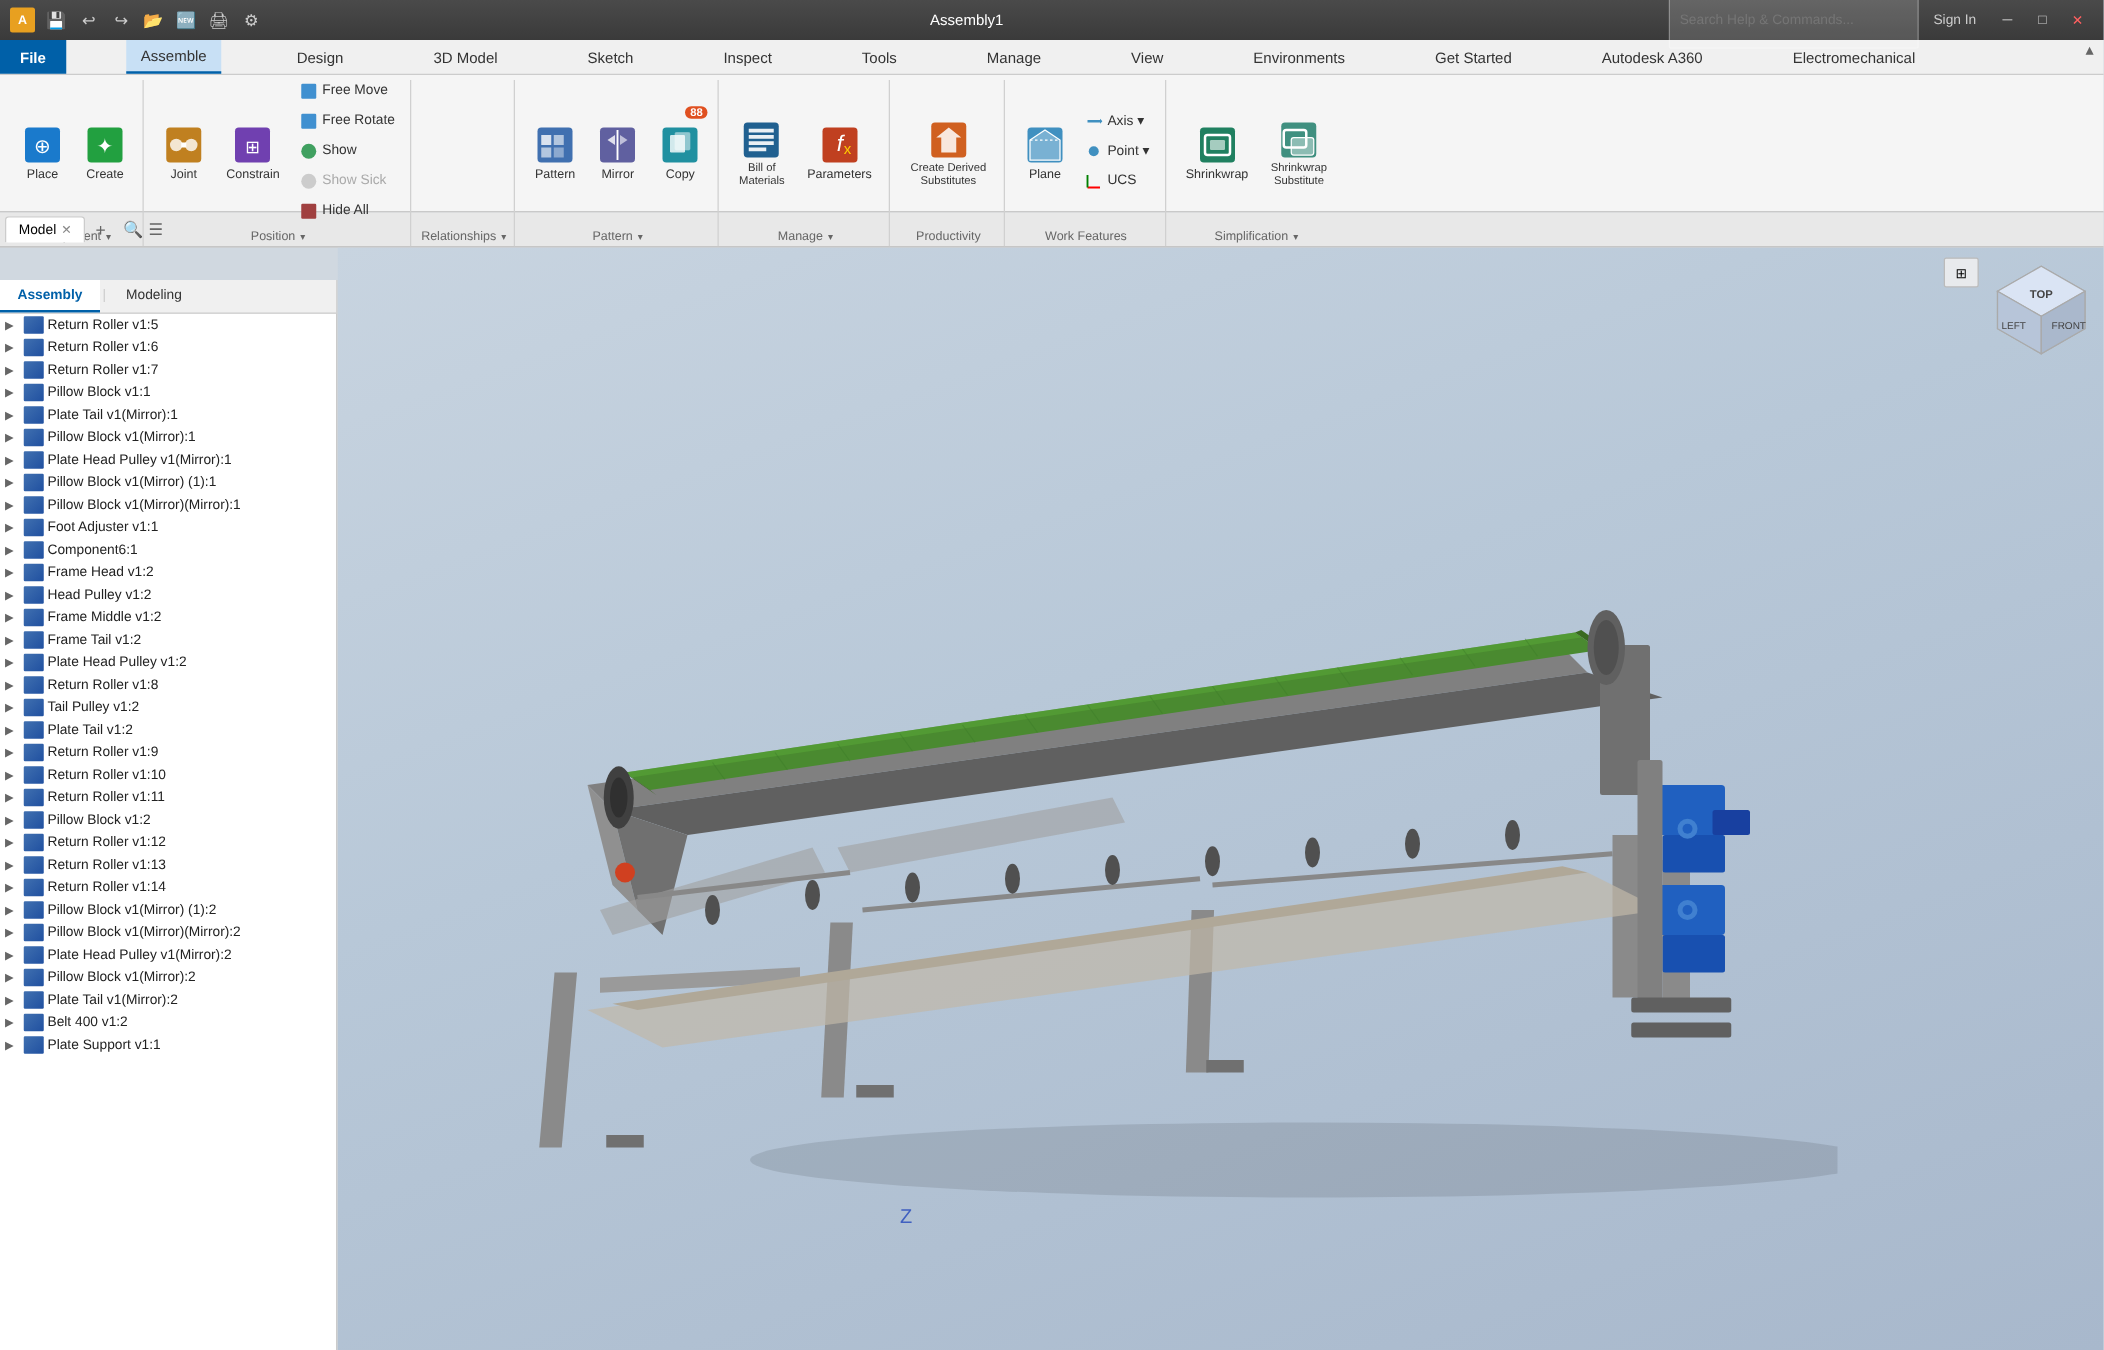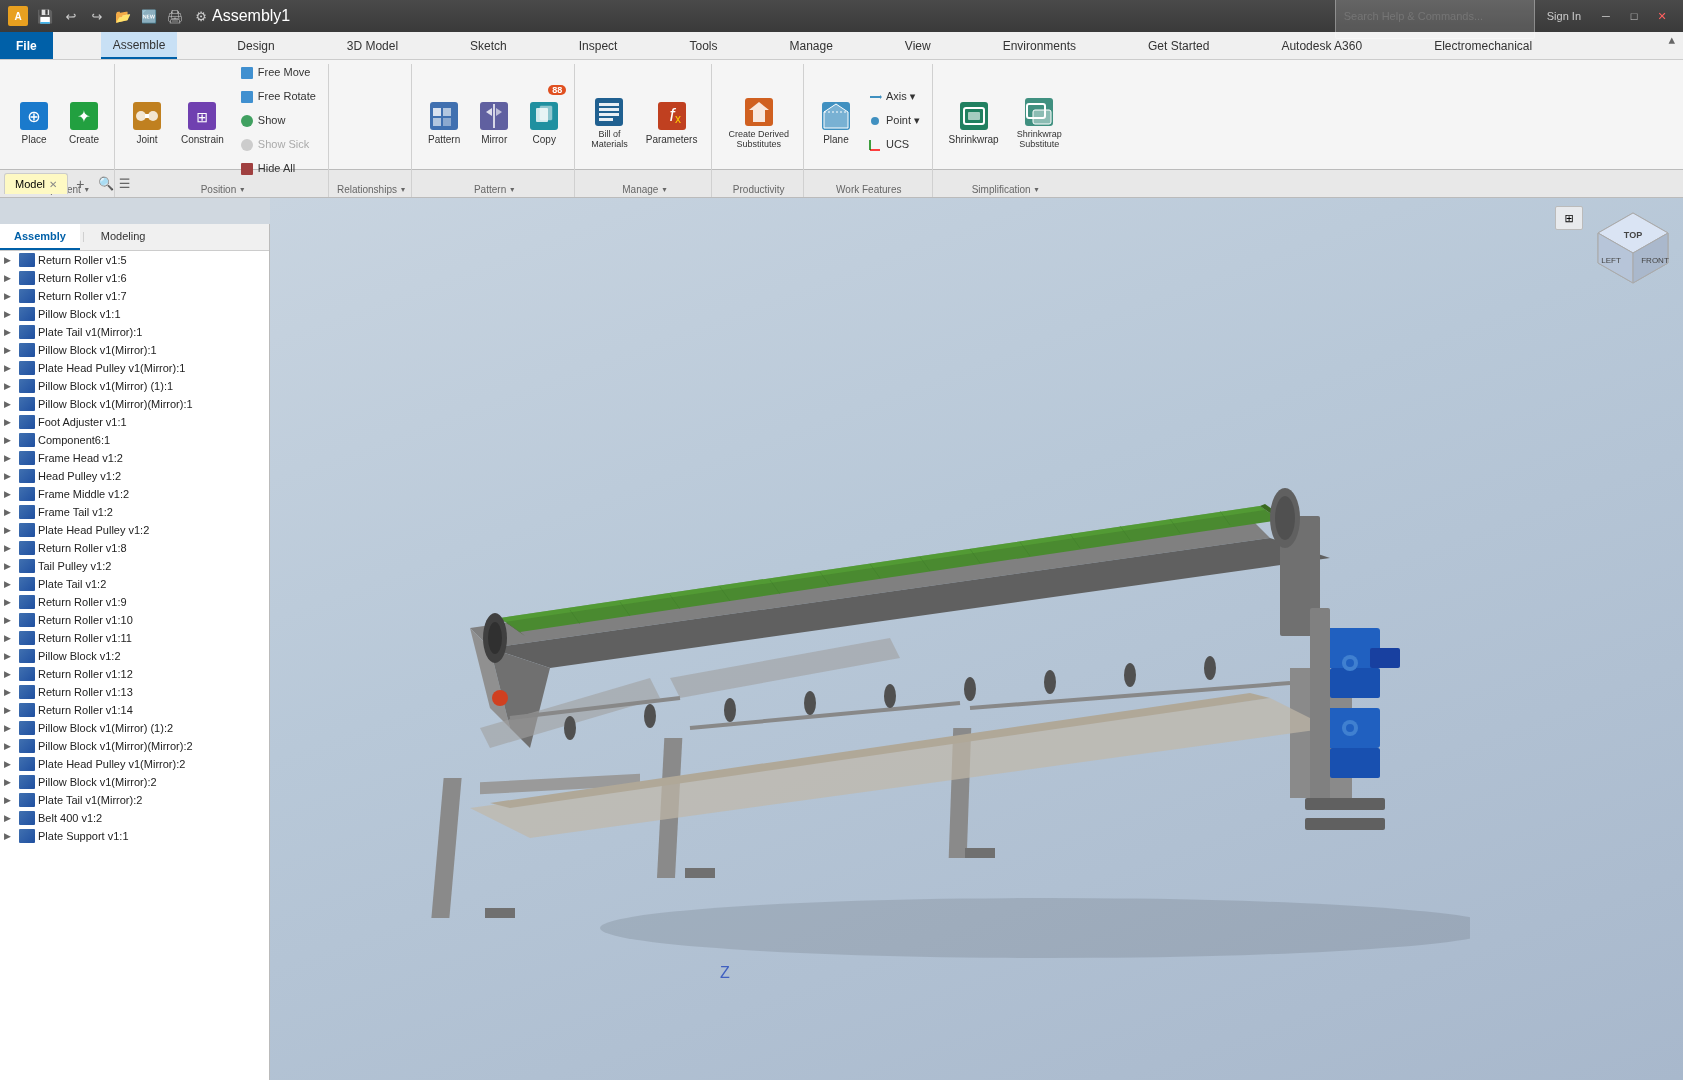--- a/index.html
+++ b/index.html
@@ -141,21 +141,21 @@
       display: flex;
       align-items: center;
       padding: 0 4px;
       gap: 4px;
     }
     .model-tab {
       display: flex;
       align-items: center;
       gap: 4px;
       padding: 4px 10px;
-      background: #fef9c3;
+      background: #ffffff;
       border: 1px solid #ccc;
       border-bottom: none;
       border-radius: 3px 3px 0 0;
       font-size: 11px;
       cursor: pointer;
     }
     .tab-close { font-size: 10px; color: #888; }
     .tab-add { font-size: 14px; color: #666; cursor: pointer; padding: 0 4px; }
     .tab-search { margin-left: 6px; font-size: 13px; color: #666; cursor: pointer; }
     .tab-menu { font-size: 13px; color: #666; cursor: pointer; }
@@ -249,21 +249,21 @@
   <div style="width:20px;height:20px;background:#e8a020;border-radius:2px;display:flex;align-items:center;justify-content:center;font-size:10px;font-weight:bold;color:#fff;margin-right:6px;">A</div>
   <div class="quick-access">
     <div class="qa-btn">💾</div>
     <div class="qa-btn">↩</div>
     <div class="qa-btn">↪</div>
     <div class="qa-btn">📂</div>
     <div class="qa-btn">🆕</div>
     <div class="qa-btn">🖨</div>
     <div class="qa-btn">⚙</div>
   </div>
-  <div style="flex:1;text-align:left;font-size:16px;color:#fff;">Assembly1</div>
+  <div style="flex:1;text-align:center;font-size:12px;color:#fff;">Assembly1</div>
   <input class="search-box" type="text" placeholder="Search Help &amp; Commands..." style="">
   <div style="padding:0 12px;font-size:11px;color:#ccc;cursor:pointer;">Sign In</div>
   <div class="window-controls" style="display:flex;gap:2px;">
     <div class="win-btn">─</div>
     <div class="win-btn">□</div>
     <div class="win-btn" style="color:#ff6060;">✕</div>
   </div>
 </div>
 
 <div id="menubar">

